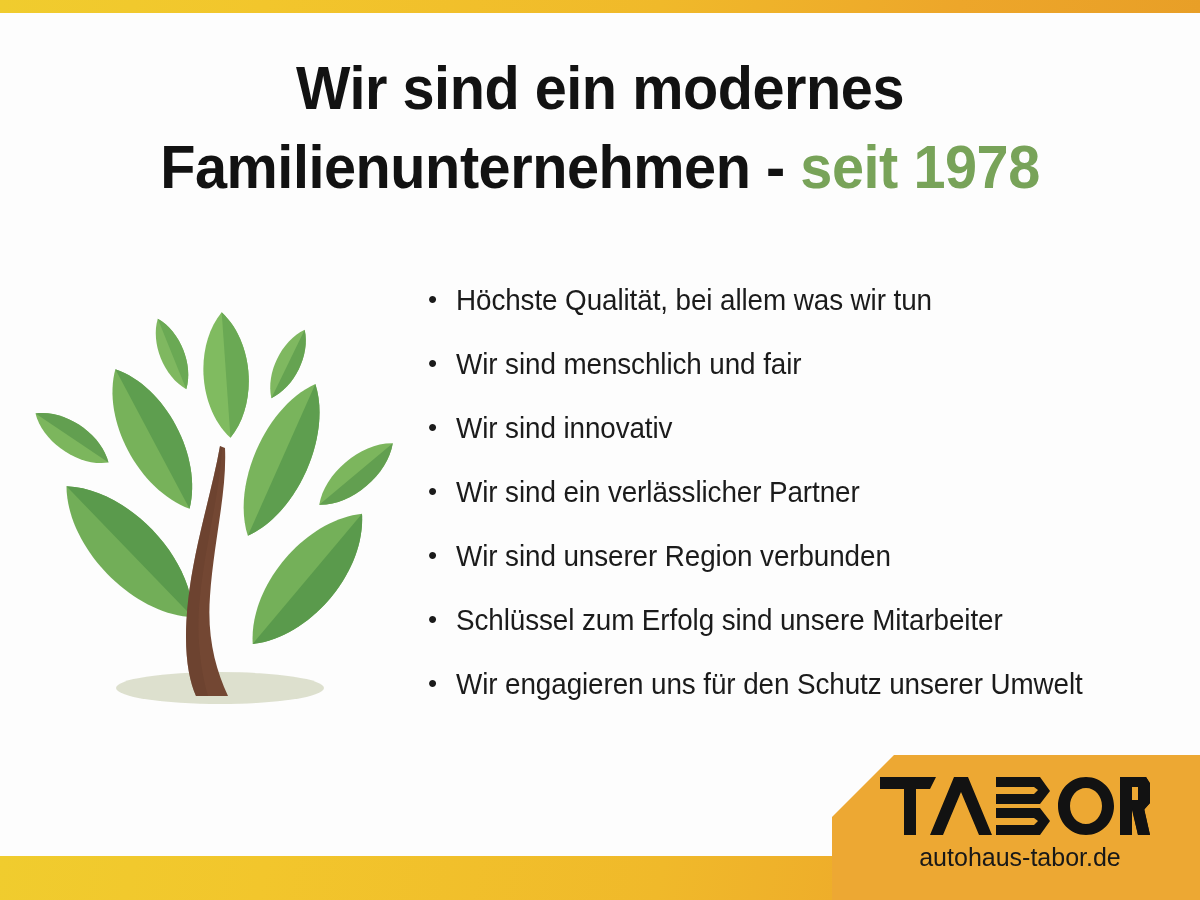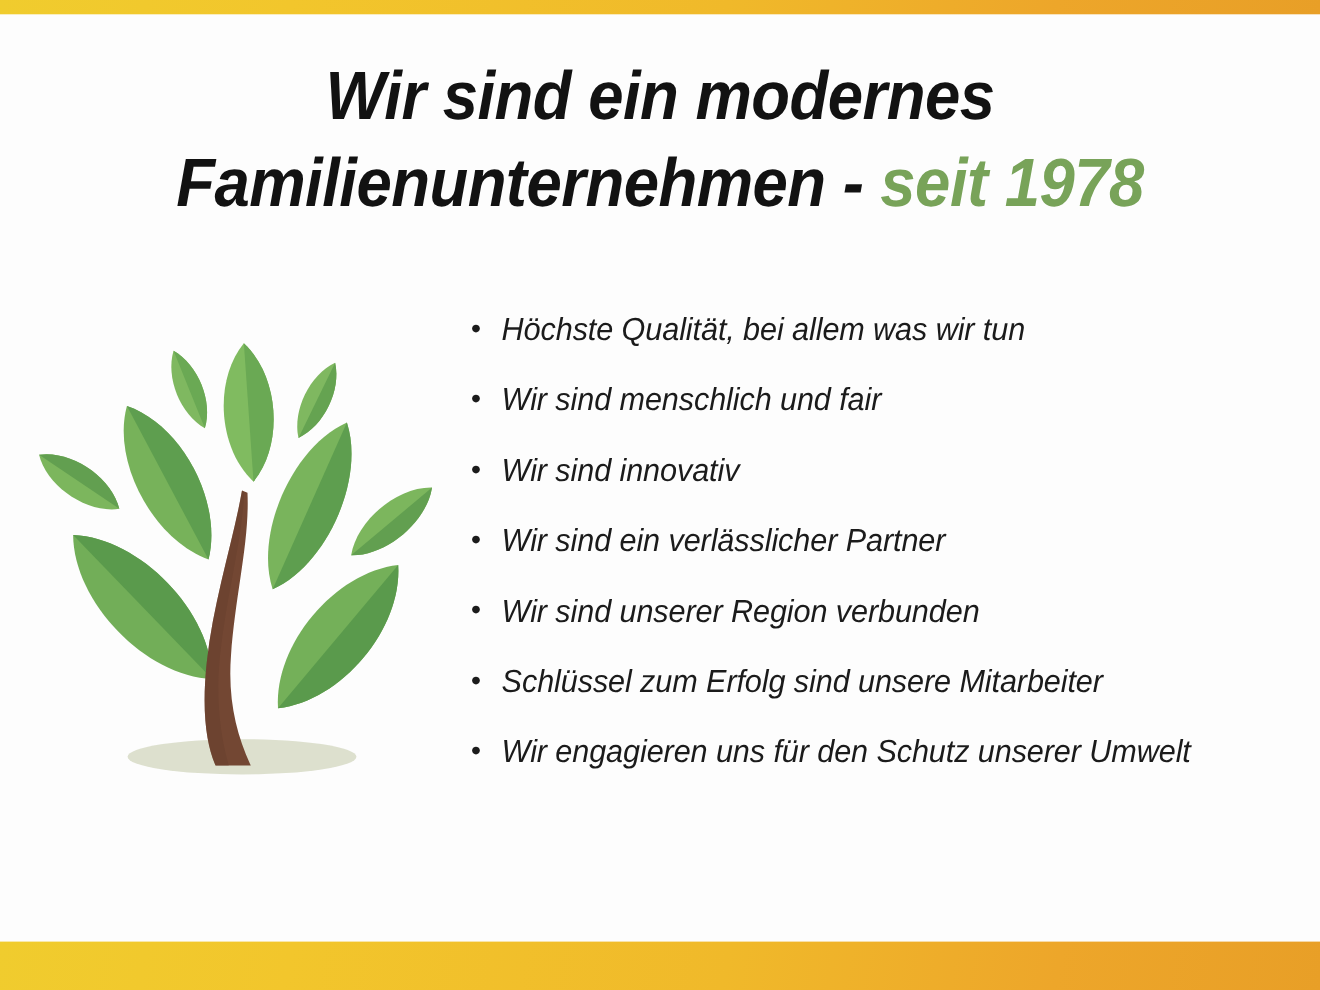--- a/index.html
+++ b/index.html
@@ -11,21 +11,20 @@
   body {
     font-family: "Liberation Sans", sans-serif;
   }
 
   .slide {
     position: relative;
     width: 1200px;
     height: 900px;
     background: #fdfdfd;
     overflow: hidden;
-    font-style: italic;
   }
 
   
   .strip {
     position: absolute;
     left: 0;
     width: 1200px;
     background: linear-gradient(100deg, #f0cc2e 0%, #f2c62c 22%, #f0b92a 55%, #eda62a 80%, #e89f27 100%);
     z-index: 5;
   }
@@ -226,14 +225,38 @@
       <span class="bullet-text">Schlüssel zum Erfolg sind unsere Mitarbeiter</span>
     </div>
     <div class="bullet-row">
       <span class="bullet-dot">•</span>
       <span class="bullet-text">Wir engagieren uns für den Schutz unserer Umwelt</span>
     </div>
   </div>
 
   <div class="strip strip-bottom"></div>
 
+  <div class="logo-panel">
+    <div class="logo-mark">
+      <svg viewBox="0 0 270 58" xmlns="http://www.w3.org/2000/svg" aria-hidden="true">
+        <g fill="#121212">
+
+          <polygon points="0,0 56,0 50,12 36,12 36,58 24,58 24,12 0,12"></polygon>
+
+          <polygon points="74,0 88,0 112,58 99,58 81,15 63,58 50,58"></polygon>
+
+          <polygon points="116,0 160,0 170,14 160,27 116,27 116,17 154,17 158,13 154,10 116,10"></polygon>
+          <polygon points="116,31 160,31 170,44 160,58 116,58 116,48 154,48 158,44 154,41 116,41"></polygon>
+
+          <path d="M206,0 C222,0 234,13 234,29 C234,45 222,58 206,58 C190,58 178,45 178,29 C178,13 190,0 206,0 Z
+                   M206,11 C197,11 190,19 190,29 C190,39 197,47 206,47 C215,47 222,39 222,29 C222,19 215,11 206,11 Z"></path>
+
+          <path d="M240,0 L266,0 L270,6 L270,26 L264,32 L270,58 L258,58 L252,33 L252,33 L252,23 L258,23 L258,10 L252,10 L252,58 L240,58 Z"></path>
+          <rect x="240" y="0" width="12" height="58"></rect>
+          <polygon points="240,0 266,0 270,7 270,26 264,33 240,33 240,23 258,23 258,10 240,10"></polygon>
+          <polygon points="252,31 264,31 270,58 258,58"></polygon>
+        </g>
+      </svg>
+    </div>
+    <div class="logo-sub">autohaus-tabor.de</div>
+  </div>
 
 </div>
 
 </body></html>

